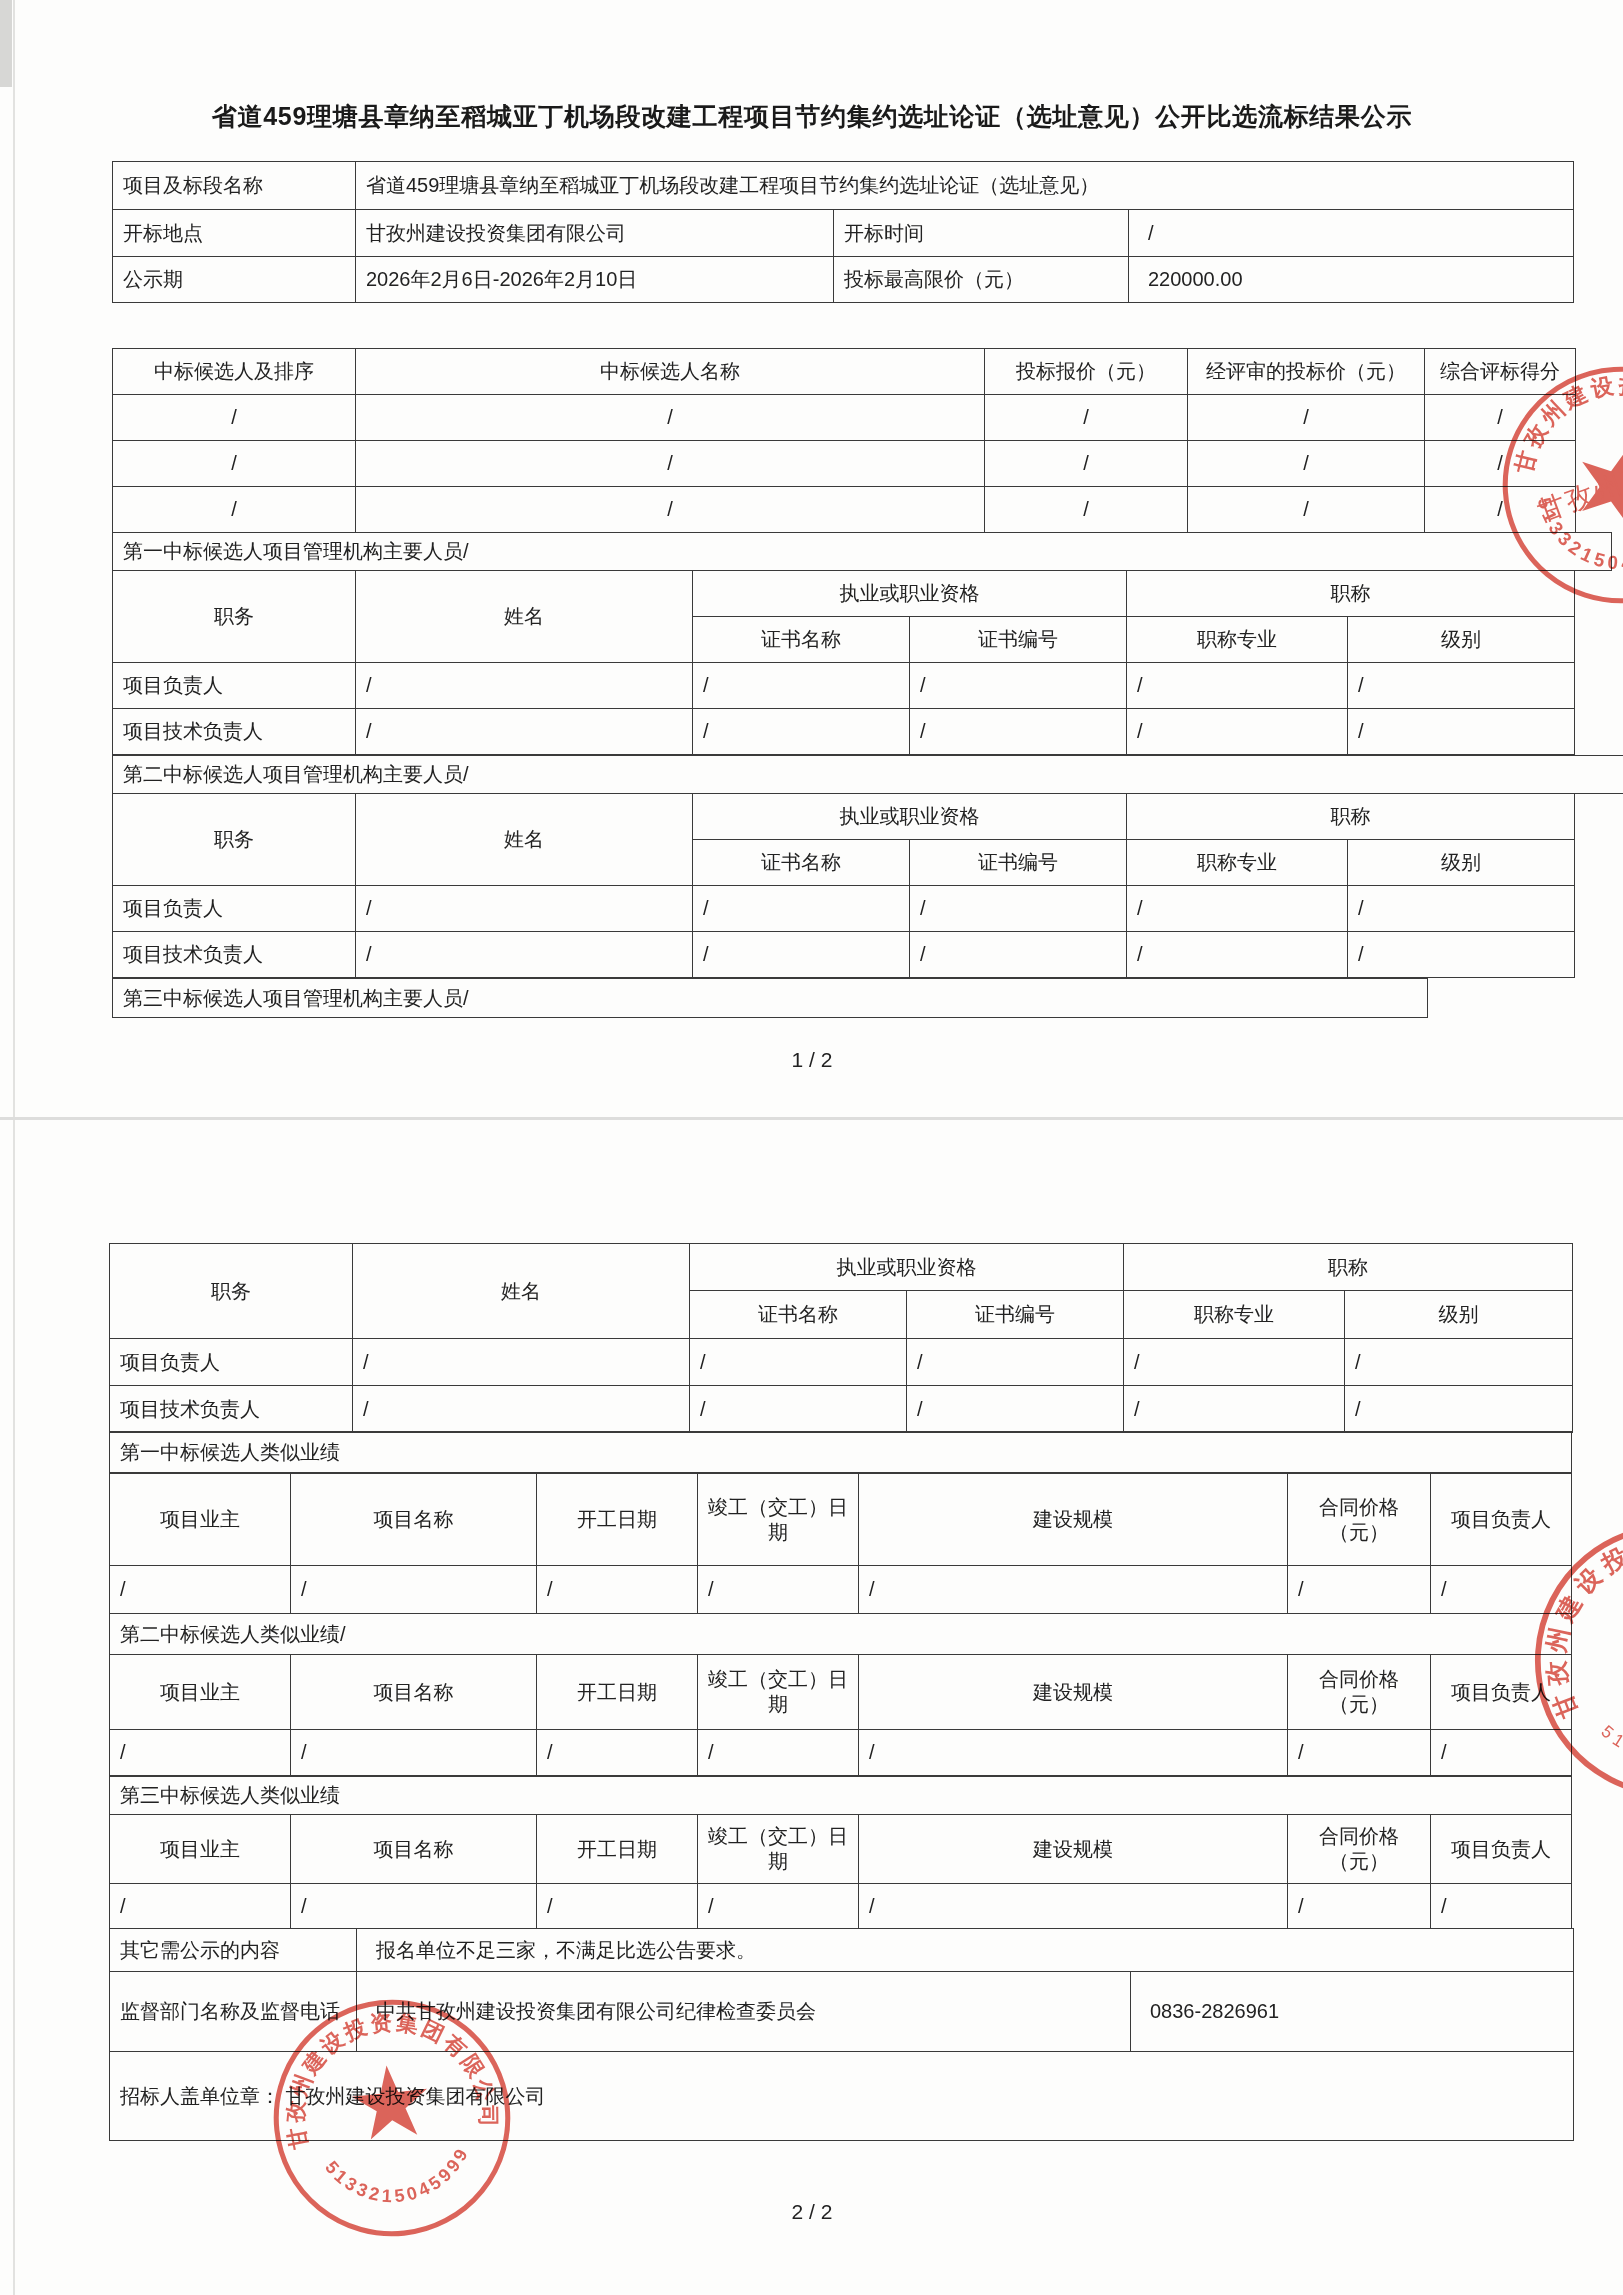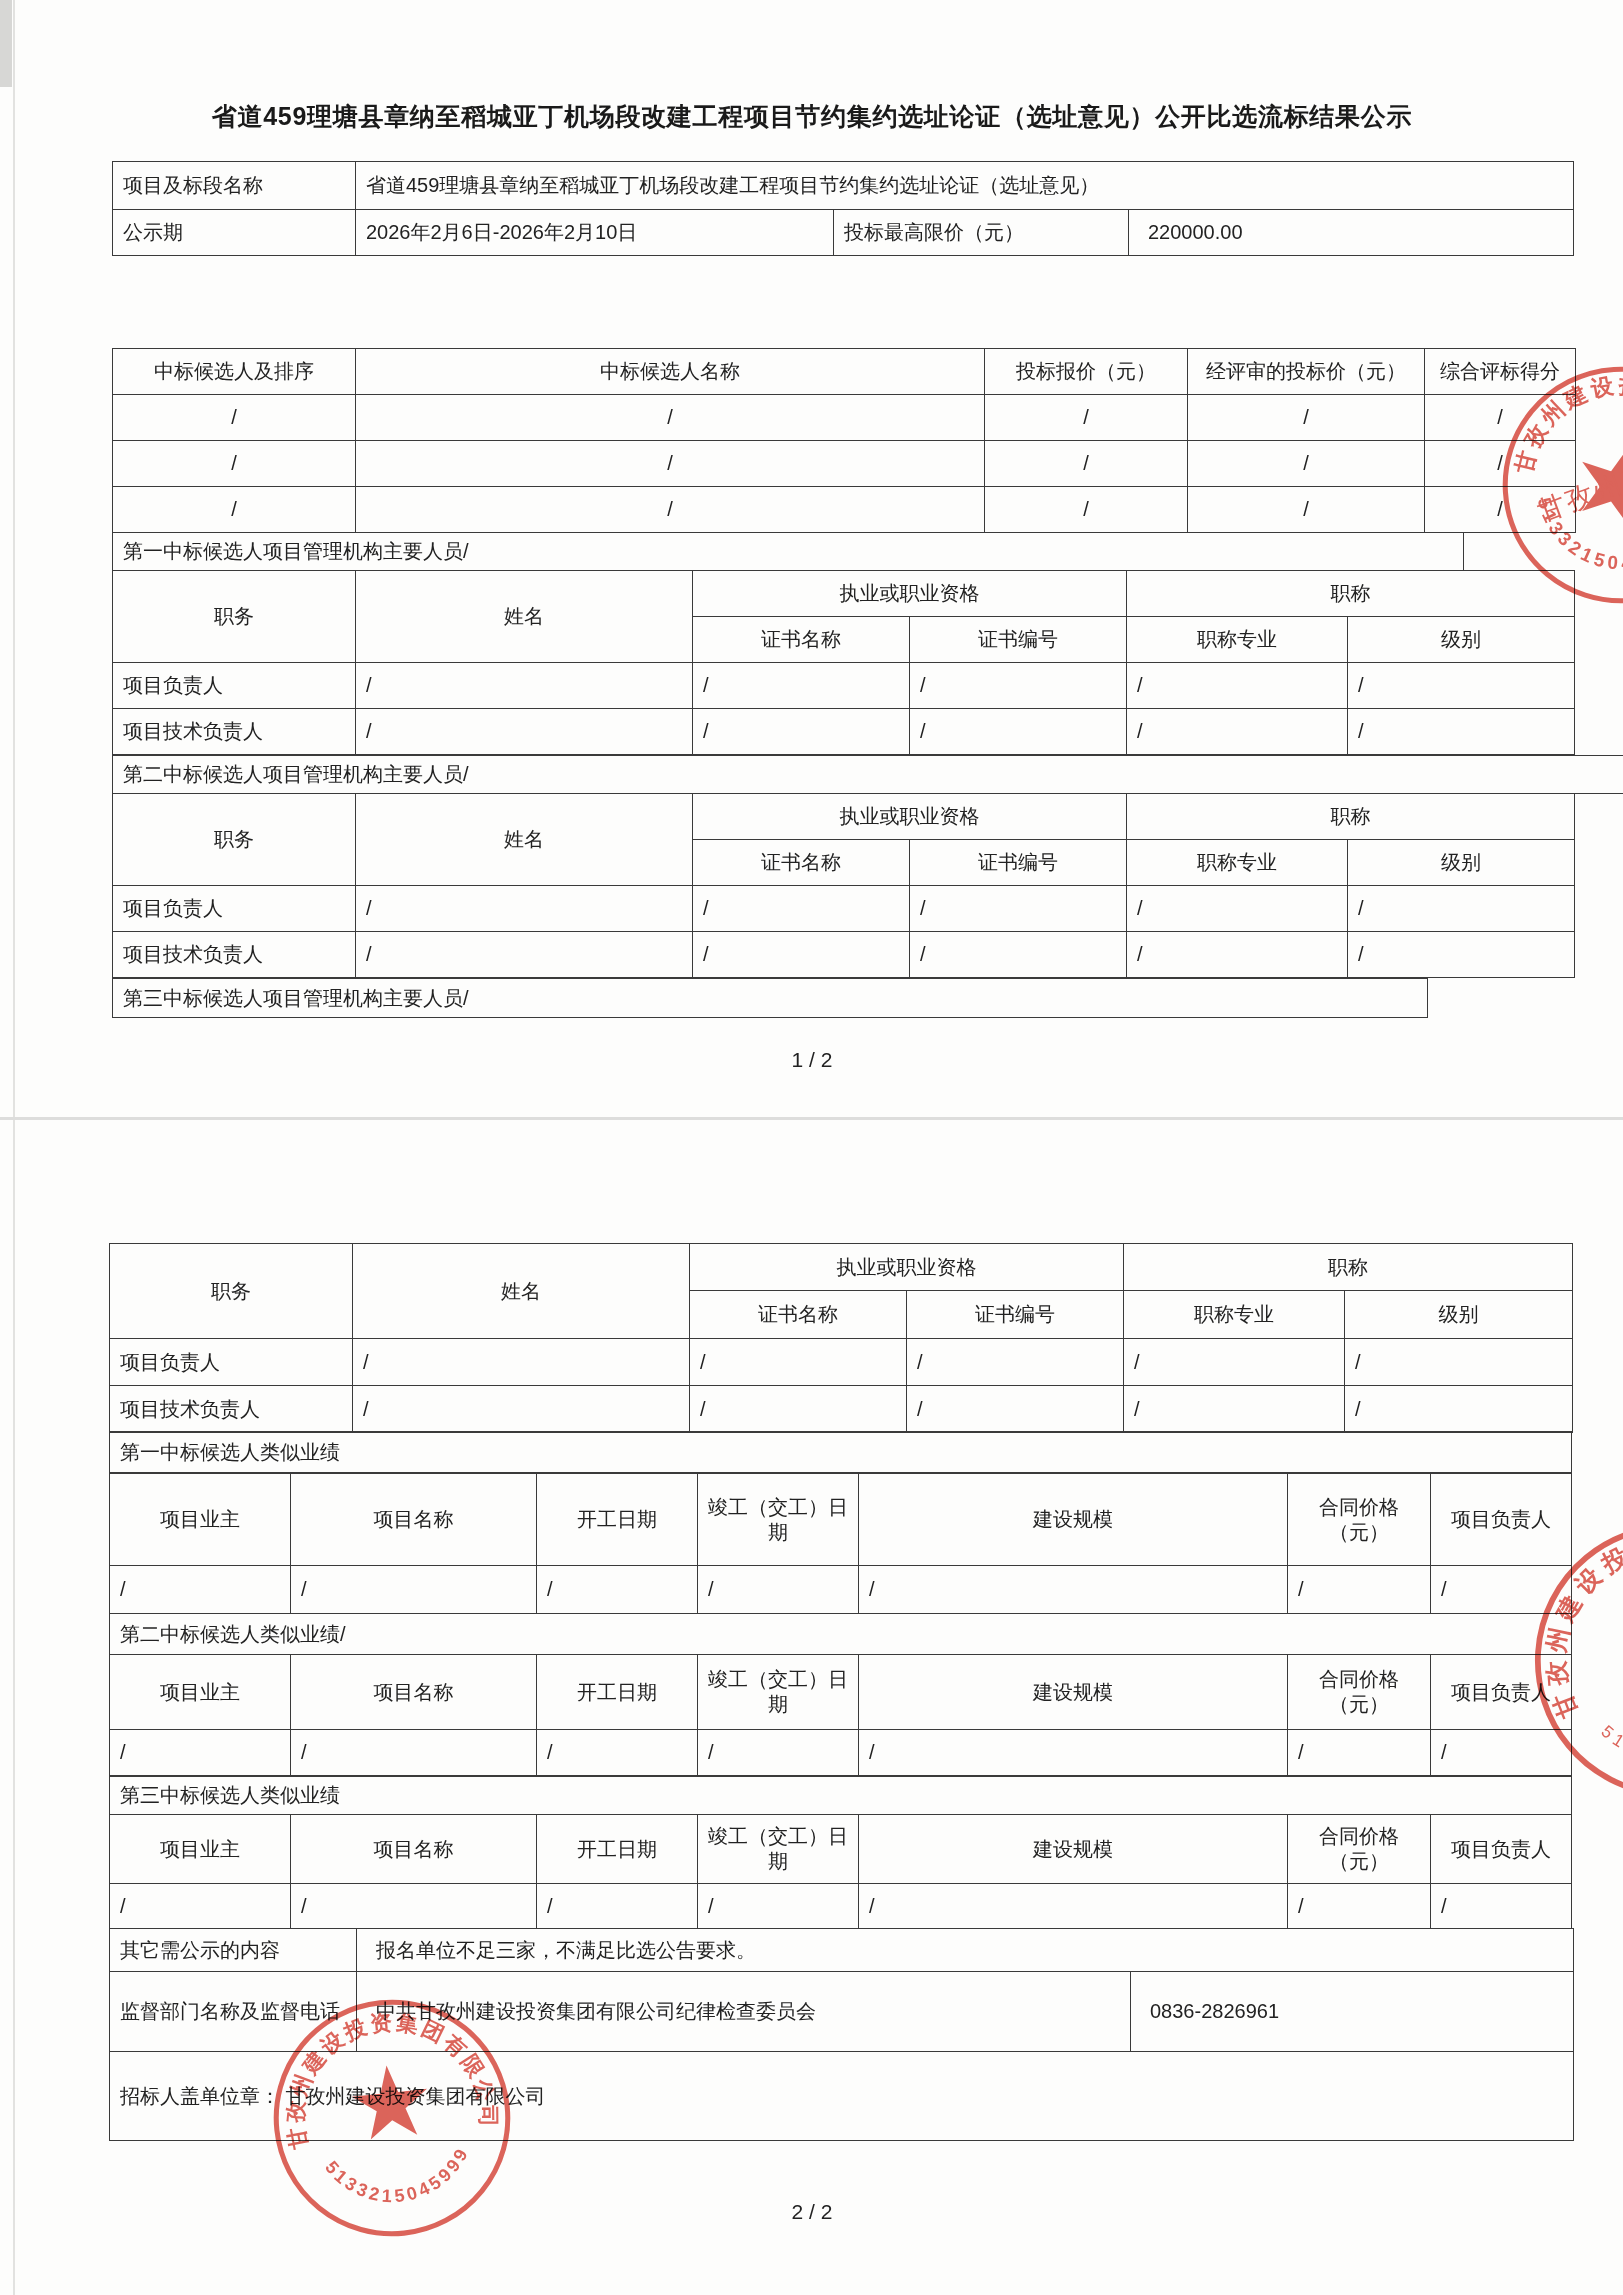--- a/index.html
+++ b/index.html
@@ -38,20 +38,26 @@
           <col style="width:243px">
           <col style="width:478px">
           <col style="width:295px">
           <col style="width:445px">
         </colgroup>
       <tbody>
           <tr style="height:48px">
         <td>项目及标段名称</td>
         <td colspan="3">省道459理塘县章纳至稻城亚丁机场段改建工程项目节约集约选址论证（选址意见）</td>
       </tr>
+      <tr style="height:47px">
+        <td>开标地点</td>
+        <td>甘孜州建设投资集团有限公司</td>
+        <td>开标时间</td>
+        <td class="v">/</td>
+      </tr>
       <tr style="height:46px">
         <td>公示期</td>
         <td>2026年2月6日-2026年2月10日</td>
         <td>投标最高限价（元）</td>
         <td class="v">220000.00</td>
       </tr>
     </tbody>
       </table>
 
     <table style="left:112px;top:348px;width:1462px">
@@ -87,21 +93,21 @@
       <tr style="height:46px">
         <td class="c">/</td>
         <td class="c">/</td>
         <td class="c">/</td>
         <td class="c">/</td>
         <td class="c">/</td>
       </tr>
     </tbody>
       </table>
 
-    <table class="lab" style="left:112px;top:532px;width:1352px">
+    <table class="lab" style="left:112px;top:532px;width:1500px">
       <tbody>
           <tr style="height:38px">
             <td>第一中标候选人项目管理机构主要人员/</td>
           </tr>
     </tbody>
       </table>
 
     <table style="left:112px;top:570px;width:1462px">
       <colgroup>
           <col style="width:243px">

